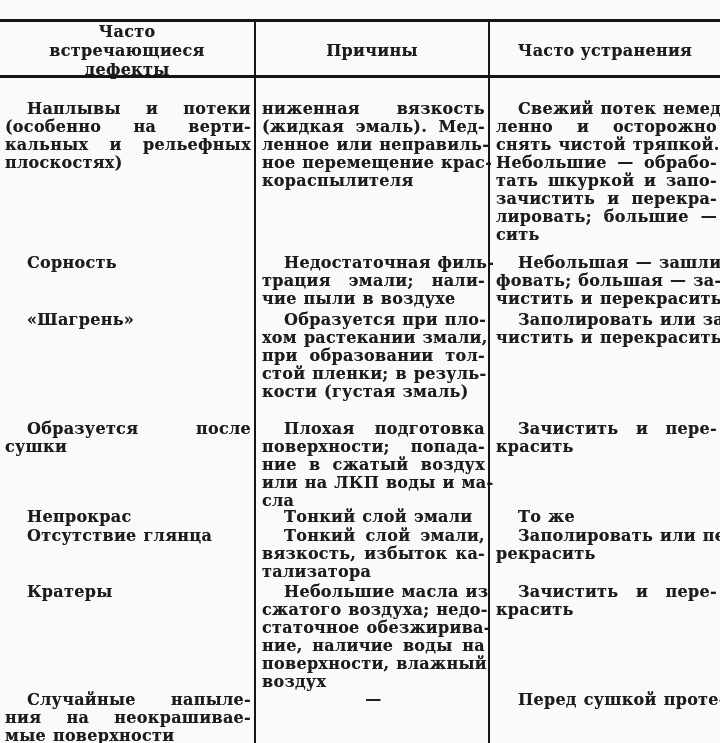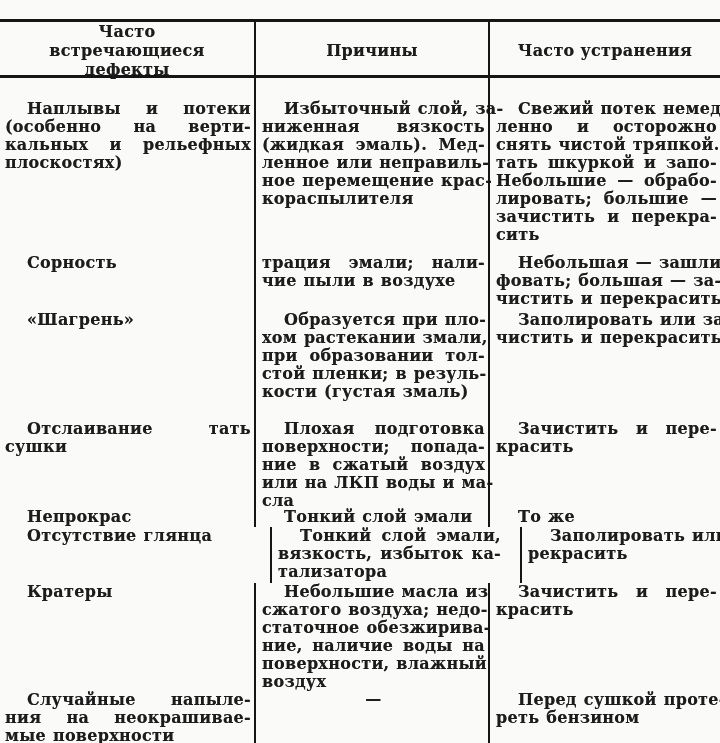--- a/index.html
+++ b/index.html
@@ -39,21 +39,21 @@
   .col-cause,.col-remedy{border-left:2px solid var(--rule);}
   .tbody .row{
     display:grid;
     grid-template-columns:254px 234px 232px;
   }
   .tbody .row:nth-child(1){height:176px;}
   .tbody .row:nth-child(2){height:57px;}
   .tbody .row:nth-child(3){height:109px;}
   .tbody .row:nth-child(4){height:88px;}
   .tbody .row:nth-child(5){height:19px;}
-  .tbody .row:nth-child(6){height:56px;gap:16px;}
+  .tbody .row:nth-child(6){height:56px;}
   .tbody .row:nth-child(7){height:108px;}
   .tbody .row:nth-child(8){height:68px;}
   .cell{
     padding:0 3px 0 6px;
     font-size:16px;line-height:18px;
     letter-spacing:0.3px;
     overflow:visible;
     text-shadow:0 0 0.4px rgba(25,25,25,0.55);
   }
   .cell.defect{padding-left:5px;}
@@ -94,43 +94,43 @@
     </div>
     <div class="tbody">
         <div class="row">
           <div class="cell defect col-defect">
             <div class="line first">Наплывы и потеки</div>
             <div class="line">(особенно на верти-</div>
             <div class="line">кальных и рельефных</div>
             <div class="line last">плоскостях)</div>
           </div>
           <div class="cell cause col-cause">
-            <div class="line first">Избыточный слой, за-</div>
             <div class="line">ниженная вязкость</div>
             <div class="line">(жидкая эмаль). Мед-</div>
             <div class="line">ленное или неправиль-</div>
             <div class="line">ное перемещение крас-</div>
             <div class="line last">кораспылителя</div>
           </div>
           <div class="cell remedy col-remedy">
             <div class="line first">Свежий потек немед-</div>
             <div class="line">ленно и осторожно</div>
             <div class="line">снять чистой тряпкой.</div>
+            <div class="line">Небольшие — обрабо-</div>
             <div class="line">тать шкуркой и запо-</div>
-            <div class="line">Небольшие — обрабо-</div>
+            <div class="line">зачистить и перекра-</div>
             <div class="line">лировать; большие —</div>
-            <div class="line">зачистить и перекра-</div>
             <div class="line last">сить</div>
           </div>
         </div>
         <div class="row">
           <div class="cell defect col-defect">
             <div class="line first last">Сорность</div>
           </div>
           <div class="cell cause col-cause">
+            <div class="line first">Недостаточная филь-</div>
             <div class="line">трация эмали; нали-</div>
             <div class="line last">чие пыли в воздухе</div>
           </div>
           <div class="cell remedy col-remedy">
             <div class="line first">Небольшая — зашли-</div>
             <div class="line">фовать; большая — за-</div>
             <div class="line last">чистить и перекрасить</div>
           </div>
         </div>
         <div class="row">
@@ -144,21 +144,21 @@
             <div class="line">стой пленки; в резуль-</div>
             <div class="line last">кости (густая змаль)</div>
           </div>
           <div class="cell remedy col-remedy">
             <div class="line first">Заполировать или за-</div>
             <div class="line last">чистить и перекрасить</div>
           </div>
         </div>
         <div class="row">
           <div class="cell defect col-defect">
-            <div class="line first">Отслаивание тать</div>
+            <div class="line first">Образуется после</div>
             <div class="line last">сушки</div>
           </div>
           <div class="cell cause col-cause">
             <div class="line first">Плохая подготовка</div>
             <div class="line">поверхности; попада-</div>
             <div class="line">ние в сжатый воздух</div>
             <div class="line">или на ЛКП воды и ма-</div>
             <div class="line last">сла</div>
           </div>
           <div class="cell remedy col-remedy">
@@ -212,18 +212,17 @@
           <div class="cell defect col-defect">
             <div class="line first">Случайные напыле-</div>
             <div class="line">ния на неокрашивае-</div>
             <div class="line last">мые поверхности</div>
           </div>
           <div class="cell cause col-cause center">
             <div class="line first last">—</div>
           </div>
           <div class="cell remedy col-remedy">
             <div class="line first">Перед сушкой проте-</div>
-            <div class="line last">реть бензином</div>
           </div>
         </div>
       </div>
   </div>
 </div>
 
 </body></html>

